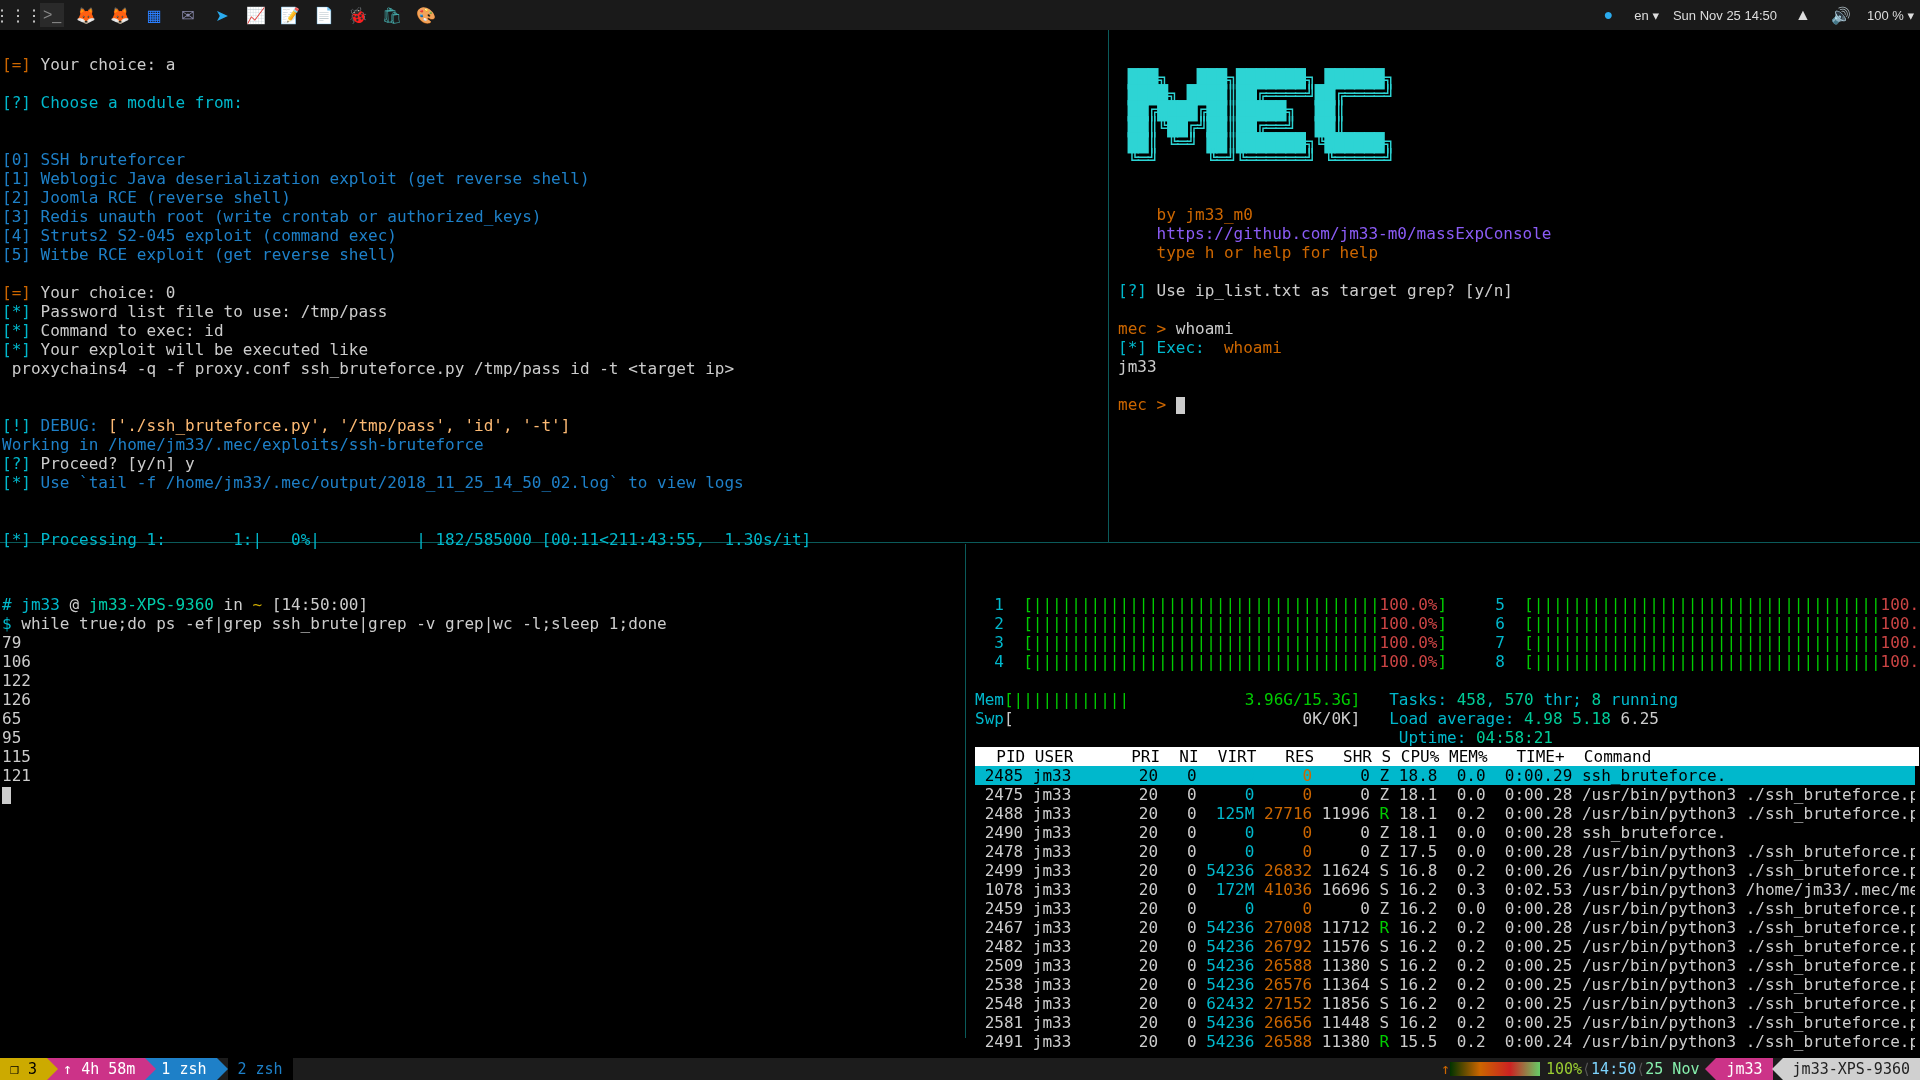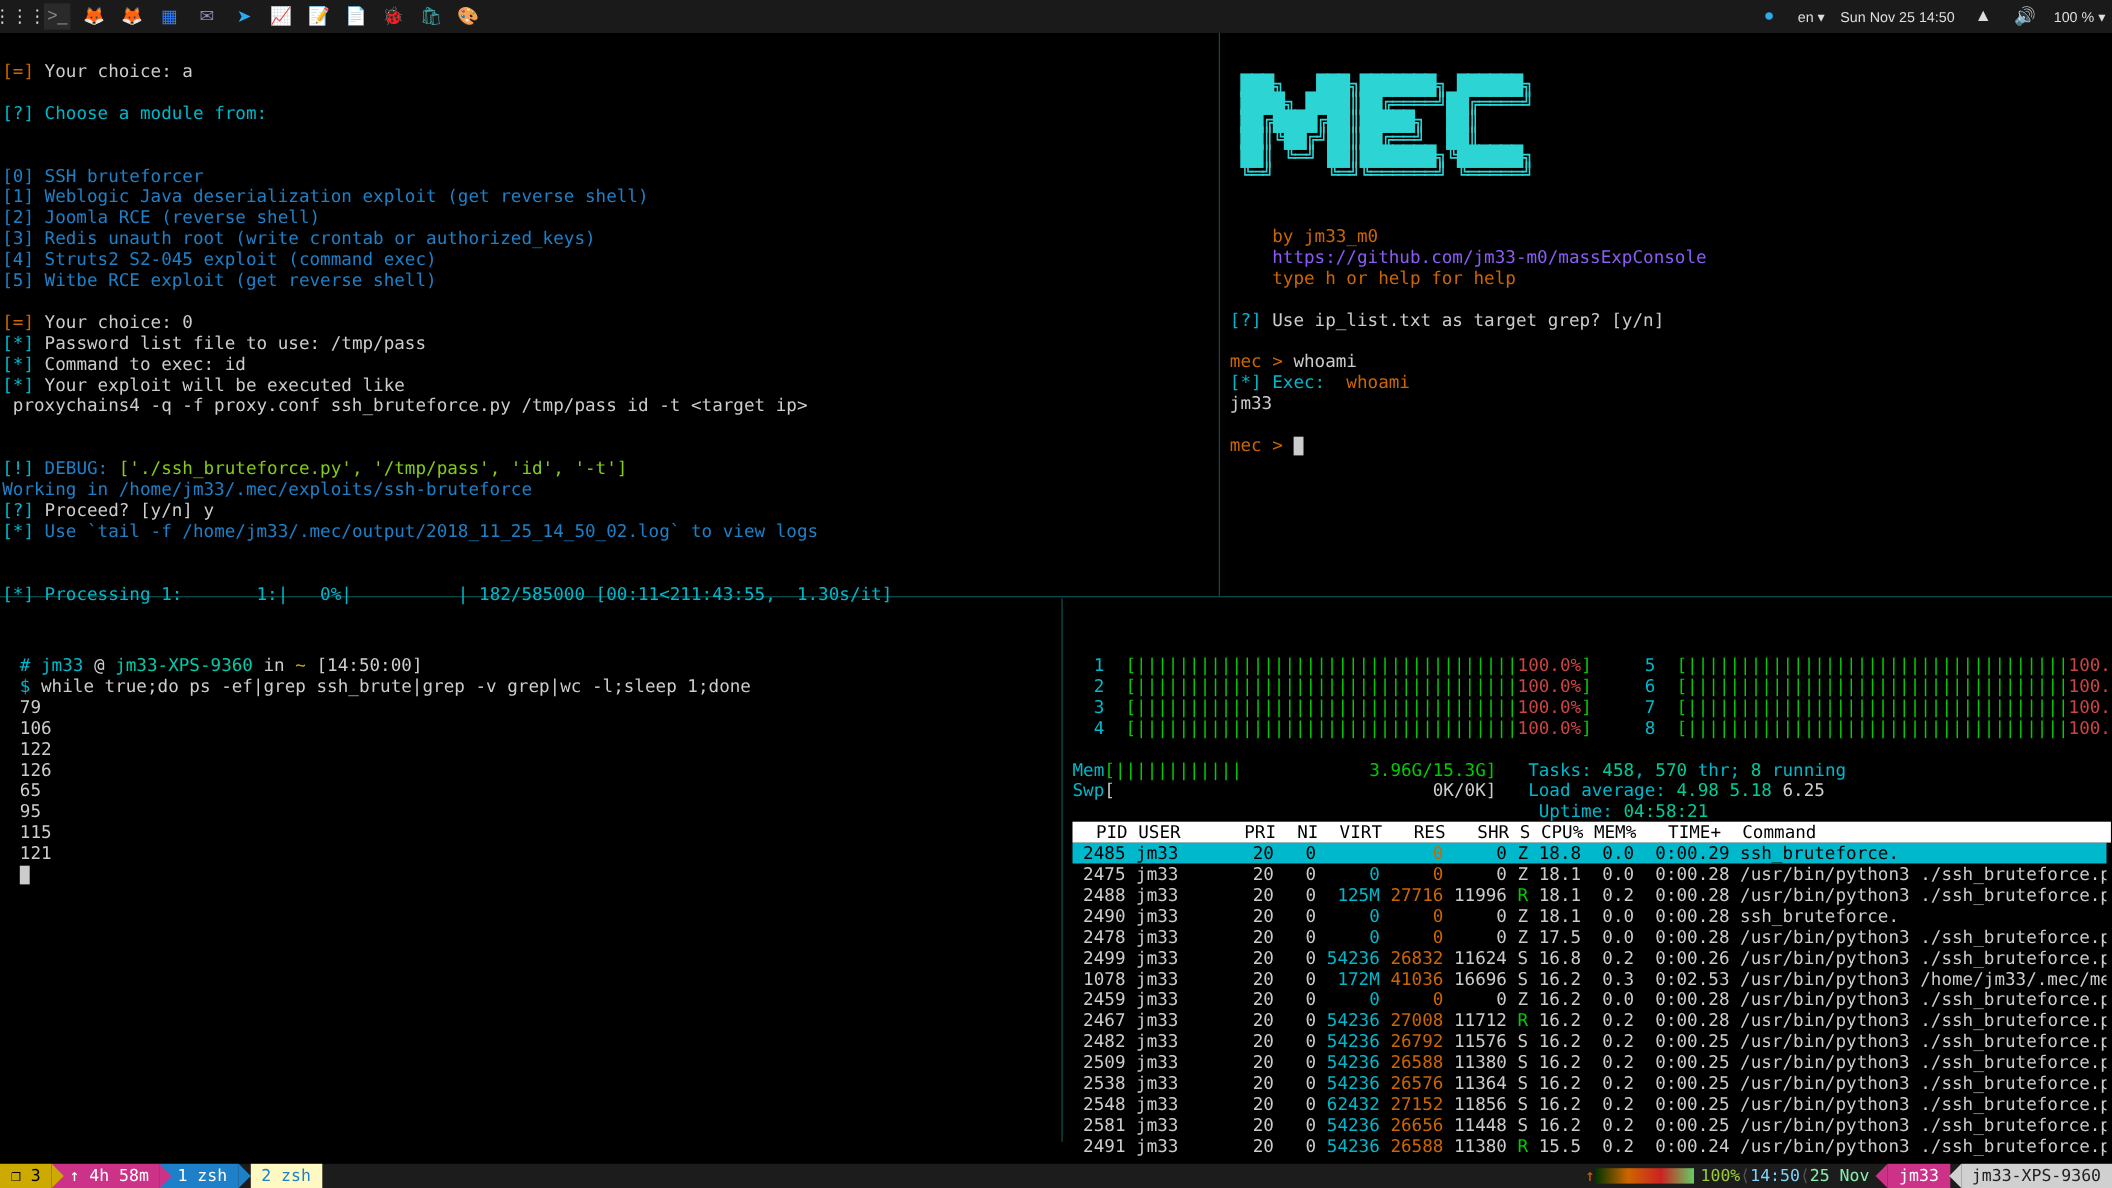--- a/index.html
+++ b/index.html
@@ -3,32 +3,32 @@
 <meta charset="utf-8">
 <style>
 html,body{margin:0;padding:0;width:1920px;height:1080px;background:#000;font-family:'DejaVu Sans Mono','Courier New',monospace;font-size:16px;color:#ccc;overflow:hidden}
 .topbar{height:30px;background:#1a1a1a;display:flex;align-items:center;padding:0 6px;color:#ddd;font-family:sans-serif;font-size:13px}
 .topbar .icons{display:flex;gap:10px;align-items:center}
 .topbar .icon{width:24px;height:24px;display:flex;align-items:center;justify-content:center;font-size:16px}
 .topbar .right{margin-left:auto;display:flex;gap:14px;align-items:center}
 .term{position:absolute;white-space:pre;line-height:19px;font-size:16px}
 .pane-left-top{left:2px;top:36px;width:1100px}
 .pane-right-top{left:1118px;top:36px;width:790px}
-.pane-left-bot{left:18px;top:576px;width:950px}
+.pane-left-bot{left:2px;top:576px;width:950px}
 .pane-right-bot{left:975px;top:576px;width:940px}
 .divider-v{position:absolute;left:1108px;top:30px;width:1px;height:512px;background:#0a5a5a}
 .divider-h{position:absolute;left:0;top:542px;width:1920px;height:1px;background:#0a5a5a}
 .divider-v2{position:absolute;left:965px;top:544px;width:1px;height:494px;background:#0a5a5a}
 .c-eq{color:#cc6600}
 .c-q{color:#00b8cc}
 .c-menu{color:#1e80c8}
 .c-cmd{color:#1e80c8}
 .c-star{color:#00b8cc}
 .c-ex{color:#00b8cc}
-.c-debug{color:#84cc16}
+.c-debug{color:#fdba74}
 .c-prog{color:#00b8cc}
 .c-user{color:#00b8cc}
 .c-host{color:#00ccaa}
 .c-path{color:#ccaa00}
 .c-logo{color:#2dd4d4;font-weight:bold}
 .c-by{color:#cc6600}
 .c-url{color:#8b5cf6}
 .c-mec{color:#cc6600}
 .c-exec{color:#00b8cc}
 .c-bar{color:#00cc00}
@@ -42,21 +42,21 @@
 .htop-fn{color:#fff}
 .htop-lbl{background:#00b8cc;color:#000;padding:0 2px}
 .htop-virt{color:#00b8cc}
 .htop-res{color:#cc6600}
 .htop-r{color:#00cc00}
 .tmux-bar{position:absolute;left:0;bottom:0;width:1920px;height:22px;background:#1c1c1c;display:flex;align-items:center;font-size:15px}
 .tmux-seg{padding:0 10px;height:22px;display:flex;align-items:center}
 .seg-y{background:#ccaa00;color:#000}
 .seg-m{background:#cc3388;color:#fff}
 .seg-b{background:#1e80c8;color:#fff}
-.seg-d{background:#fef9c3;color:#1e80c8}
+.seg-d{background:#000000;color:#1e80c8}
 .arrow-r{width:0;height:0;border-top:11px solid transparent;border-bottom:11px solid transparent}
 .ar-y{border-left:11px solid #ccaa00}
 .ar-m{border-left:11px solid #cc3388}
 .ar-b{border-left:11px solid #1e80c8}
 .arrow-l{width:0;height:0;border-top:11px solid transparent;border-bottom:11px solid transparent}
 .al-m{border-right:11px solid #cc3388}
 .al-g{border-right:11px solid #d0d0d0}
 .tmux-right{margin-left:auto;display:flex;align-items:center}
 .seg-g{background:#d0d0d0;color:#222}
 .grad{width:90px;height:14px;background:linear-gradient(to right,#003300,#cc6600,#cc2222,#66cc66);margin-right:6px}

